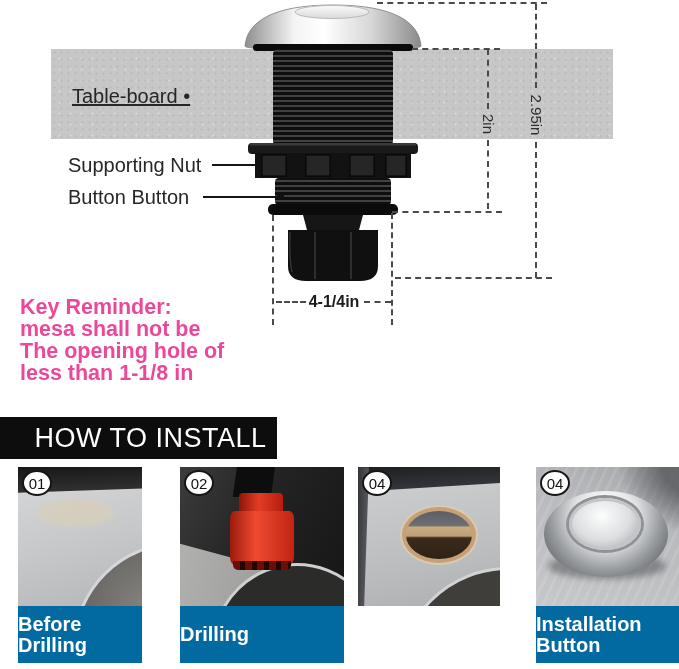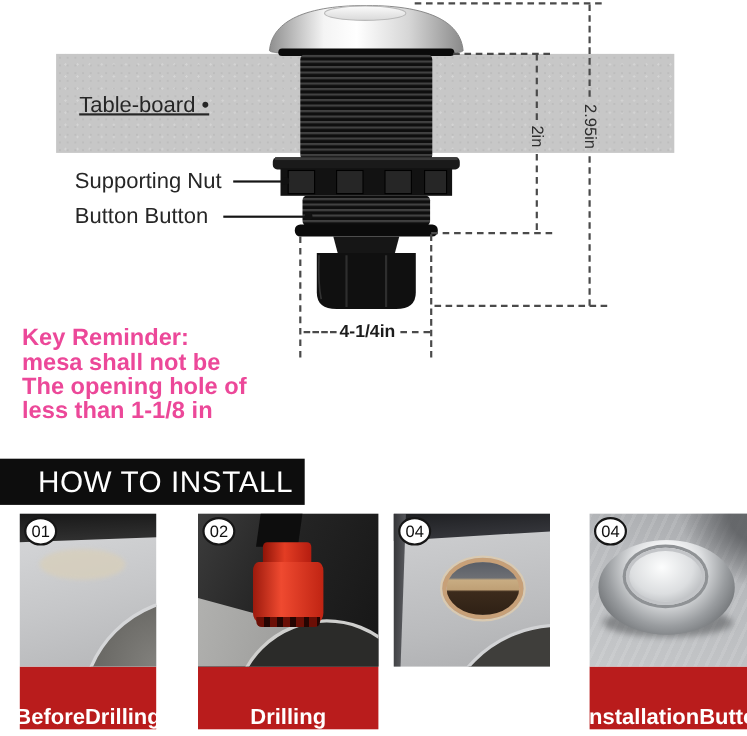--- a/index.html
+++ b/index.html
@@ -75,22 +75,22 @@
   }
   .bar span { color:#fff; font-weight:normal; font-size:27px; letter-spacing:.5px; white-space:nowrap;margin-left:24px; }
 
   .panel { top:467px; z-index:4; }
   .panel.p1 { left:18px;   width:124px; }
   .panel.p2 { left:180px; width:164px; }
   .panel.p3 { left:358px; width:142px; }
   .panel.p4 { left:536px; width:158px; }
   .photo { position:relative; height:139px; overflow:hidden; background:#bfc0c2; }
   .caption {
-    height:57px; background:#b91c1c; display:flex; flex-direction:row;
-    align-items:flex-end; justify-content:center;
+    height:57px; background:#0369a1; display:flex; flex-direction:column;
+    align-items:flex-start; justify-content:center;
   }
   .caption span { color:#fff; font-weight:bold; font-size:20px; line-height:21px; white-space:nowrap; }
   .caption span:empty { display:none; }
   .badge {
     position:absolute; left:4px; top:3px; width:30px; height:26px;
     background:#fff; border:2px solid #161616; border-radius:50%;
     display:flex; align-items:center; justify-content:center;
     font-size:15px; color:#111; z-index:6;
   }
 

